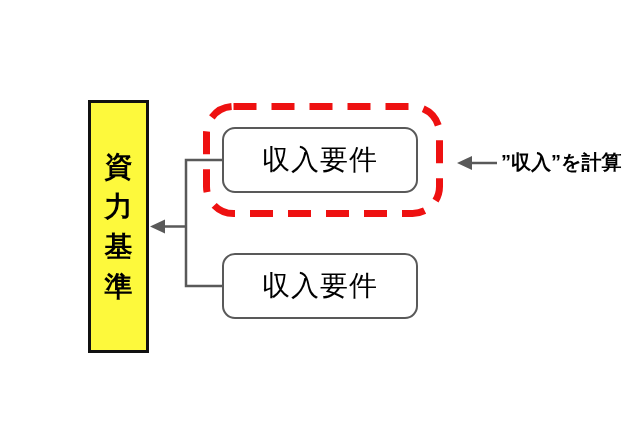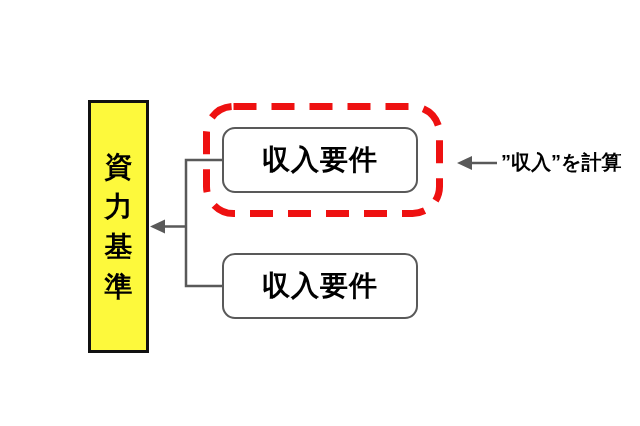--- a/index.html
+++ b/index.html
@@ -71,21 +71,21 @@
     position: absolute;
     left: 222px;
     width: 196px; height: 66px;
     background: var(--node-fill, #ffffff);
     border: 2.5px solid var(--node-border, #595959);
     border-radius: 13px;
     display: flex;
     align-items: center;
     justify-content: center;
     font-size: 28px;
-    font-weight: bold;
+    font-weight: normal;
     letter-spacing: 1px;
     color: var(--text, #000000);
   }
   .node-top { top: 127px; }
   .node-bottom { top: 253px; }
   .annotation {
     position: absolute;
     left: 501px; top: 149px;
     font-size: 20px;
     font-weight: bold;

